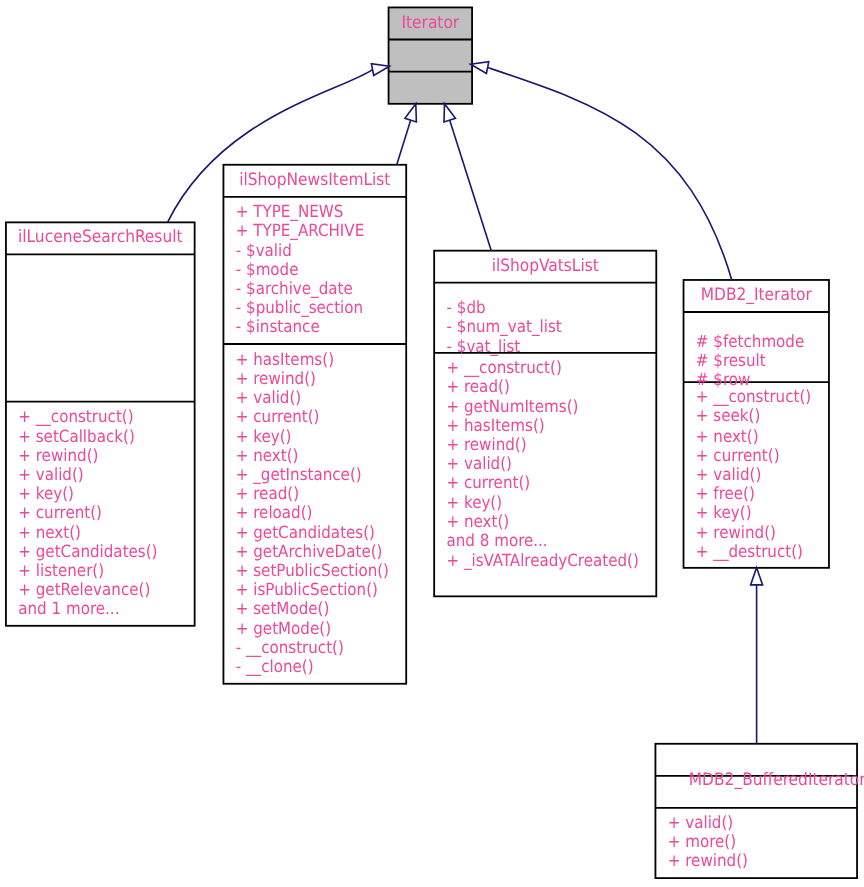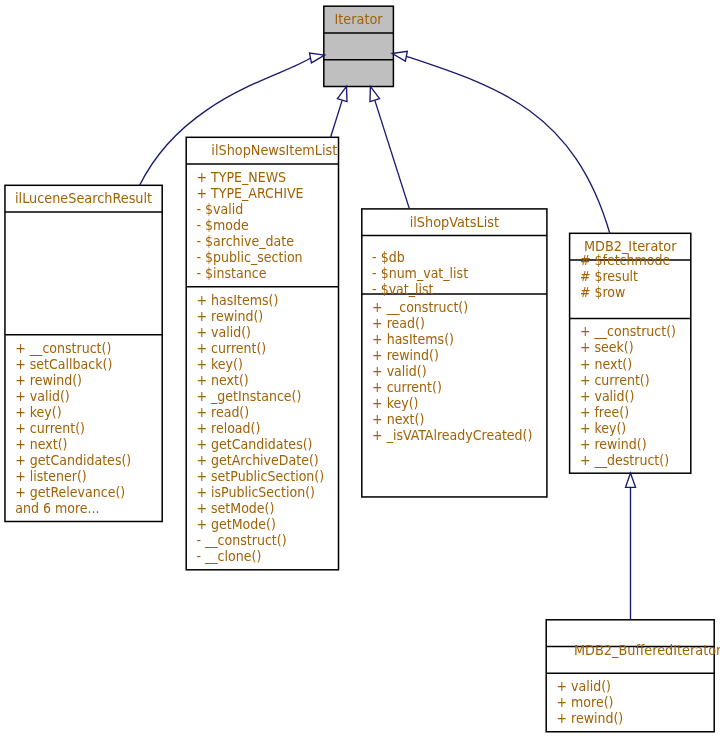--- a/index.html
+++ b/index.html
@@ -21,21 +21,21 @@
     background: #ffffff;
   }
   #graphics {
     position: absolute;
     left: 0;
     top: 0;
   }
   .node {
     position: absolute;
     box-sizing: border-box;
-    color: #a16207;
+    color: #ec4899;
     text-decoration: underline;
   }
   .title-sec {
     position: absolute;
     transform: translateZ(0);
     text-align: center;
     font-size: 14.3px;
     line-height: 16.05px;
     white-space: nowrap;
     overflow: hidden;
@@ -103,25 +103,25 @@
       <div class="row">+ __construct()</div>
       <div class="row">+ setCallback()</div>
       <div class="row">+ rewind()</div>
       <div class="row">+ valid()</div>
       <div class="row">+ key()</div>
       <div class="row">+ current()</div>
       <div class="row">+ next()</div>
       <div class="row">+ getCandidates()</div>
       <div class="row">+ listener()</div>
       <div class="row">+ getRelevance()</div>
-      <div class="row">and 6 more...</div>
+      <div class="row">and 1 more...</div>
     </div>
   </div>
   <div class="node" style="left:186.20px;top:137.30px;width:152.30px;height:432.50px;">
-    <div class="title-sec" style="left:12px;top:4.77px;width:152.30px;">ilShopNewsItemList</div>
+    <div class="title-sec" style="left:0;top:4.77px;width:152.30px;">ilShopNewsItemList</div>
     <div class="list-sec" style="left:10.30px;top:31.70px;">
       <div class="row">+ TYPE_NEWS</div>
       <div class="row">+ TYPE_ARCHIVE</div>
       <div class="row">- $valid</div>
       <div class="row">- $mode</div>
       <div class="row">- $archive_date</div>
       <div class="row">- $public_section</div>
       <div class="row">- $instance</div>
     </div>
     <div class="list-sec" style="left:10.30px;top:154.35px;">
@@ -147,32 +147,34 @@
   <div class="node" style="left:361.80px;top:208.90px;width:176px;height:288.05px;">
     <div class="title-sec" style="left:0;top:4.77px;width:185.10px;">ilShopVatsList</div>
     <div class="list-sec" style="left:10.30px;top:20px;margin-top:20px;">
       <div class="row">- $db</div>
       <div class="row">- $num_vat_list</div>
       <div class="row">- $vat_list</div>
     </div>
     <div class="list-sec" style="left:10.30px;top:90.15px;">
       <div class="row">+ __construct()</div>
       <div class="row">+ read()</div>
+      <div class="row">+ getNumItems()</div>
       <div class="row">+ hasItems()</div>
       <div class="row">+ rewind()</div>
       <div class="row">+ valid()</div>
       <div class="row">+ current()</div>
       <div class="row">+ key()</div>
       <div class="row">+ next()</div>
+      <div class="row">and 8 more...</div>
       <div class="row">+ _isVATAlreadyCreated()</div>
     </div>
   </div>
   <div class="node" style="left:569.60px;top:233.30px;width:121.20px;height:239.90px;">
     <div class="title-sec" style="left:0;top:4.77px;width:121.20px;">MDB2_Iterator</div>
-    <div class="list-sec" style="left:10.30px;top:19px;">
+    <div class="list-sec" style="left:10.30px;top:44px;">
       <div class="row"># $fetchmode</div>
       <div class="row"># $result</div>
       <div class="row"># $row</div>
     </div>
     <div class="list-sec" style="left:10.30px;top:90.15px;">
       <div class="row">+ __construct()</div>
       <div class="row">+ seek()</div>
       <div class="row">+ next()</div>
       <div class="row">+ current()</div>
       <div class="row">+ valid()</div>

